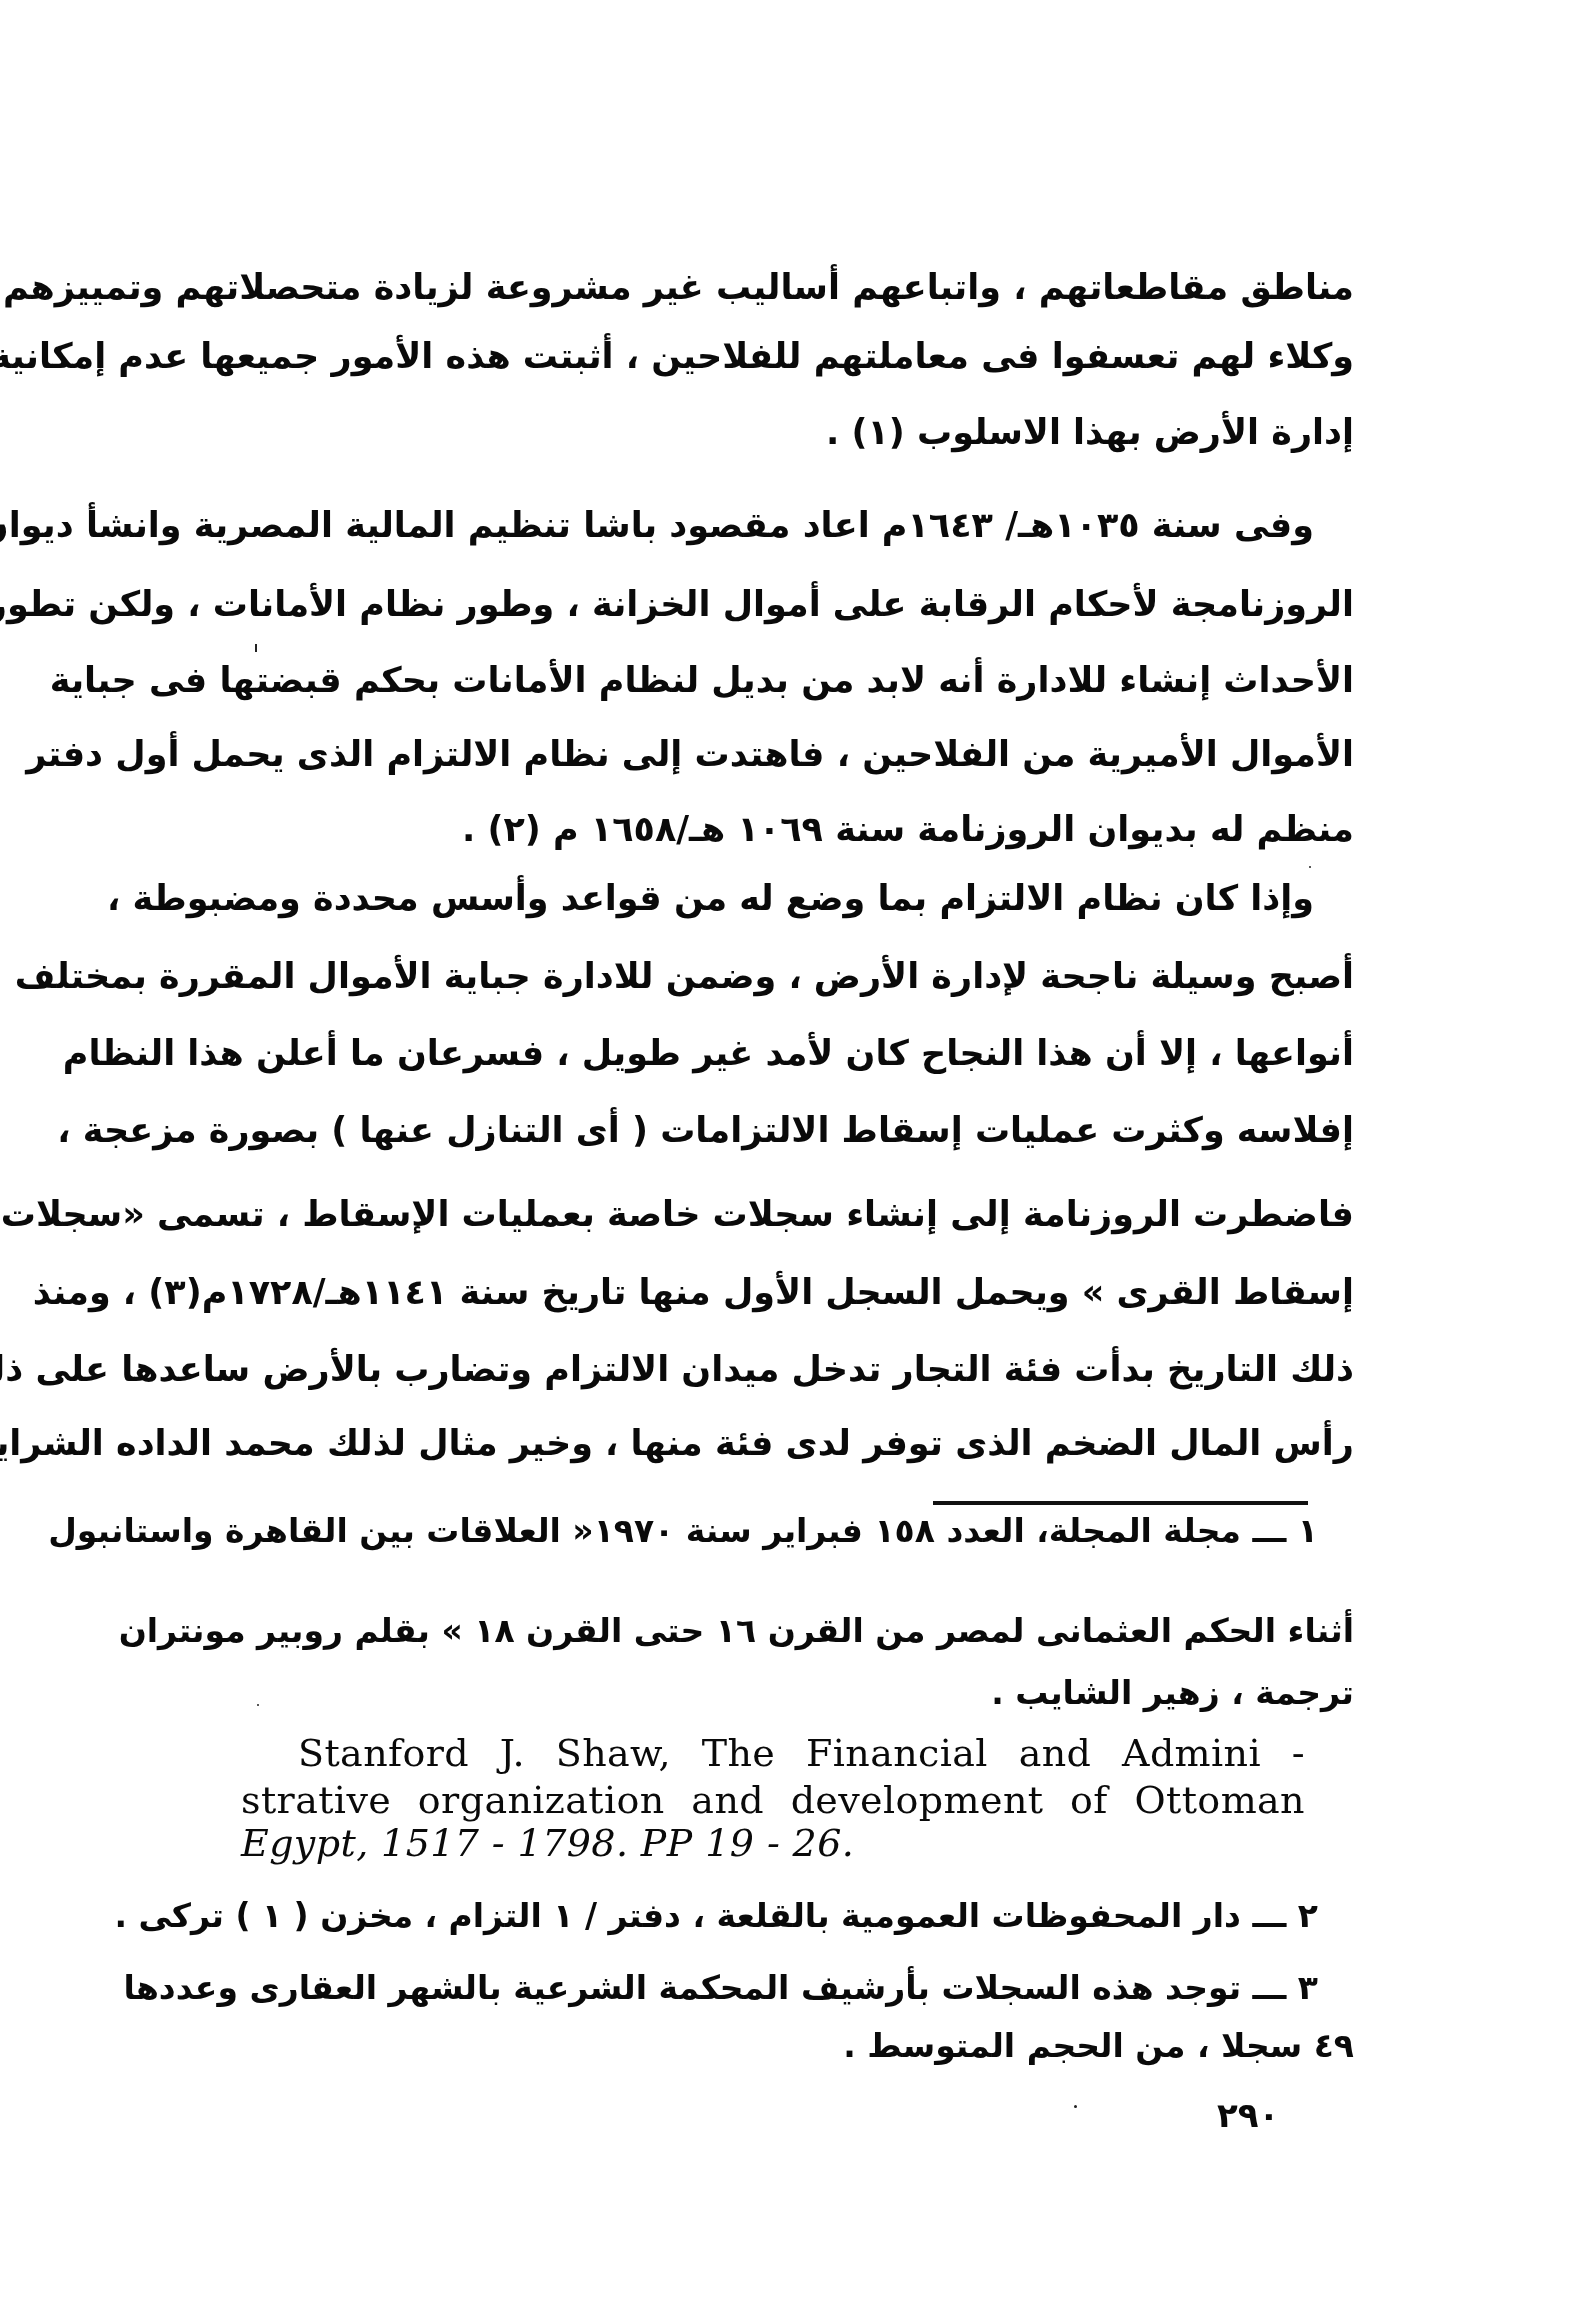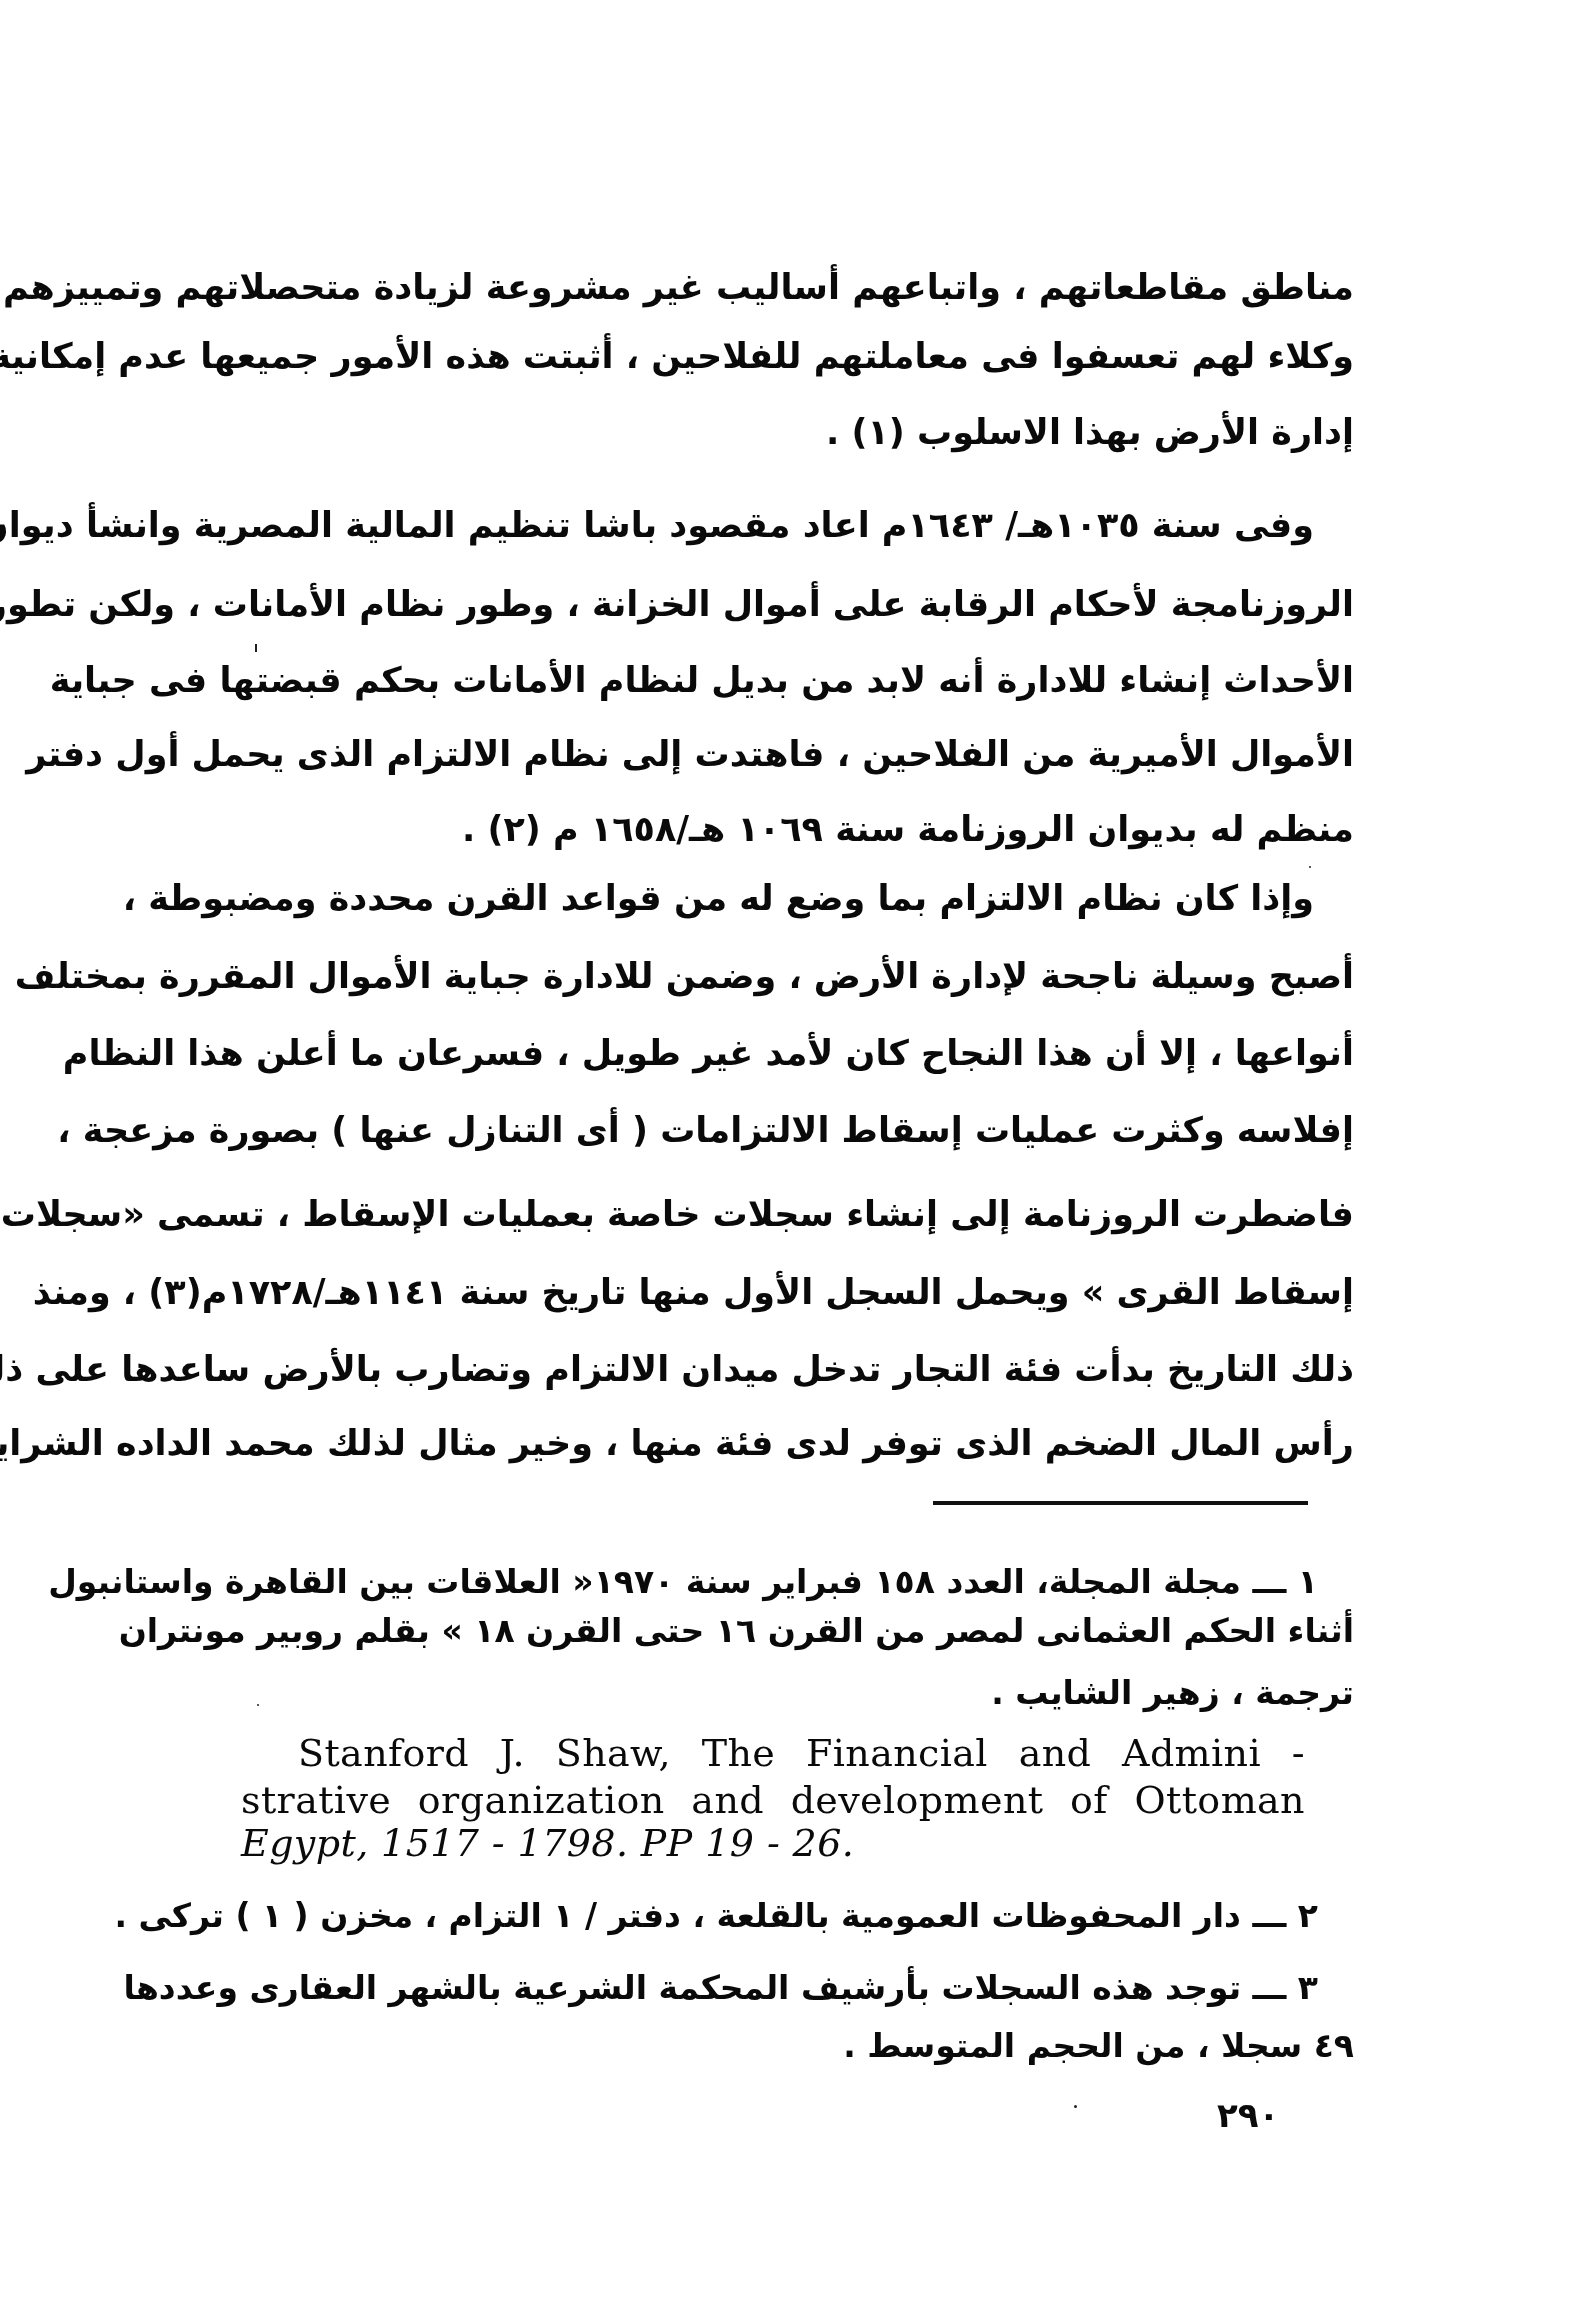--- a/index.html
+++ b/index.html
@@ -56,32 +56,32 @@
   <div class="ar body-line" style="top:263px">مناطق مقاطعاتهم ، واتباعهم أساليب غير مشروعة لزيادة متحصلاتهم وتمييزهم</div>
   <div class="ar body-line" style="top:332px">وكلاء لهم تعسفوا فى معاملتهم للفلاحين ، أثبتت هذه الأمور جميعها عدم إمكانية</div>
   <div class="ar body-line last" style="top:408px">إدارة الأرض بهذا الاسلوب (١) .</div>
 
   <div class="ar body-line indent" style="top:501px">وفى سنة ١٠٣٥هـ/ ١٦٤٣م اعاد مقصود باشا تنظيم المالية المصرية وانشأ ديوان</div>
   <div class="ar body-line" style="top:580px">الروزنامجة لأحكام الرقابة على أموال الخزانة ، وطور نظام الأمانات ، ولكن تطور</div>
   <div class="ar body-line" style="top:656px">الأحداث إنشاء للادارة أنه لابد من بديل لنظام الأمانات بحكم قبضتها فى جباية</div>
   <div class="ar body-line" style="top:730px">الأموال الأميرية من الفلاحين ، فاهتدت إلى نظام الالتزام الذى يحمل أول دفتر</div>
   <div class="ar body-line last" style="top:805px">منظم له بديوان الروزنامة سنة ١٠٦٩ هـ/١٦٥٨ م (٢) .</div>
 
-  <div class="ar body-line indent" style="top:874px">وإذا كان نظام الالتزام بما وضع له من قواعد القرن محددة ومضبوطة ،</div>
+  <div class="ar body-line indent" style="top:874px">وإذا كان نظام الالتزام بما وضع له من قواعد وأسس محددة ومضبوطة ،</div>
   <div class="ar body-line" style="top:952px">أصبح وسيلة ناجحة لإدارة الأرض ، وضمن للادارة جباية الأموال المقررة بمختلف</div>
   <div class="ar body-line" style="top:1029px">أنواعها ، إلا أن هذا النجاح كان لأمد غير طويل ، فسرعان ما أعلن هذا النظام</div>
   <div class="ar body-line" style="top:1106px">إفلاسه وكثرت عمليات إسقاط الالتزامات ( أى التنازل عنها ) بصورة مزعجة ،</div>
   <div class="ar body-line" style="top:1190px">فاضطرت الروزنامة إلى إنشاء سجلات خاصة بعمليات الإسقاط ، تسمى «سجلات</div>
   <div class="ar body-line" style="top:1268px">إسقاط القرى » ويحمل السجل الأول منها تاريخ سنة ١١٤١هـ/١٧٢٨م(٣) ، ومنذ</div>
   <div class="ar body-line" style="top:1345px">ذلك التاريخ بدأت فئة التجار تدخل ميدان الالتزام وتضارب بالأرض ساعدها على ذلك</div>
   <div class="ar body-line" style="top:1419px">رأس المال الضخم الذى توفر لدى فئة منها ، وخير مثال لذلك محمد الداده الشرايبى ،</div>
 
   <div class="rule"></div>
 
-  <div class="ar fn-line indent" style="top:1559px">١ ـــ مجلة المجلة، العدد ١٥٨ فبراير سنة ١٩٧٠« العلاقات بين القاهرة واستانبول</div>
+  <div class="ar fn-line indent" style="top:1508px">١ ـــ مجلة المجلة، العدد ١٥٨ فبراير سنة ١٩٧٠« العلاقات بين القاهرة واستانبول</div>
   <div class="ar fn-line" style="top:1608px">أثناء الحكم العثمانى لمصر من القرن ١٦ حتى القرن ١٨ » بقلم روبير مونتران</div>
   <div class="ar fn-line last" style="top:1670px">ترجمة ، زهير الشايب .</div>
 
   <div class="en" style="left:298px; width:1007px; top:1730px">Stanford J. Shaw, The Financial and Admini -</div>
   <div class="en" style="left:241px; width:1064px; top:1777px">strative organization and development of Ottoman</div>
   <div class="en last" style="left:241px; width:1064px; top:1820px">Egypt, 1517 - 1798. PP 19 - 26.</div>
 
   <div class="ar fn-line indent" style="top:1893px">٢ ـــ دار المحفوظات العمومية بالقلعة ، دفتر / ١ التزام ، مخزن ( ١ ) تركى .</div>
 
   <div class="ar fn-line indent" style="top:1965px">٣ ـــ توجد هذه السجلات بأرشيف المحكمة الشرعية بالشهر العقارى وعددها</div>

